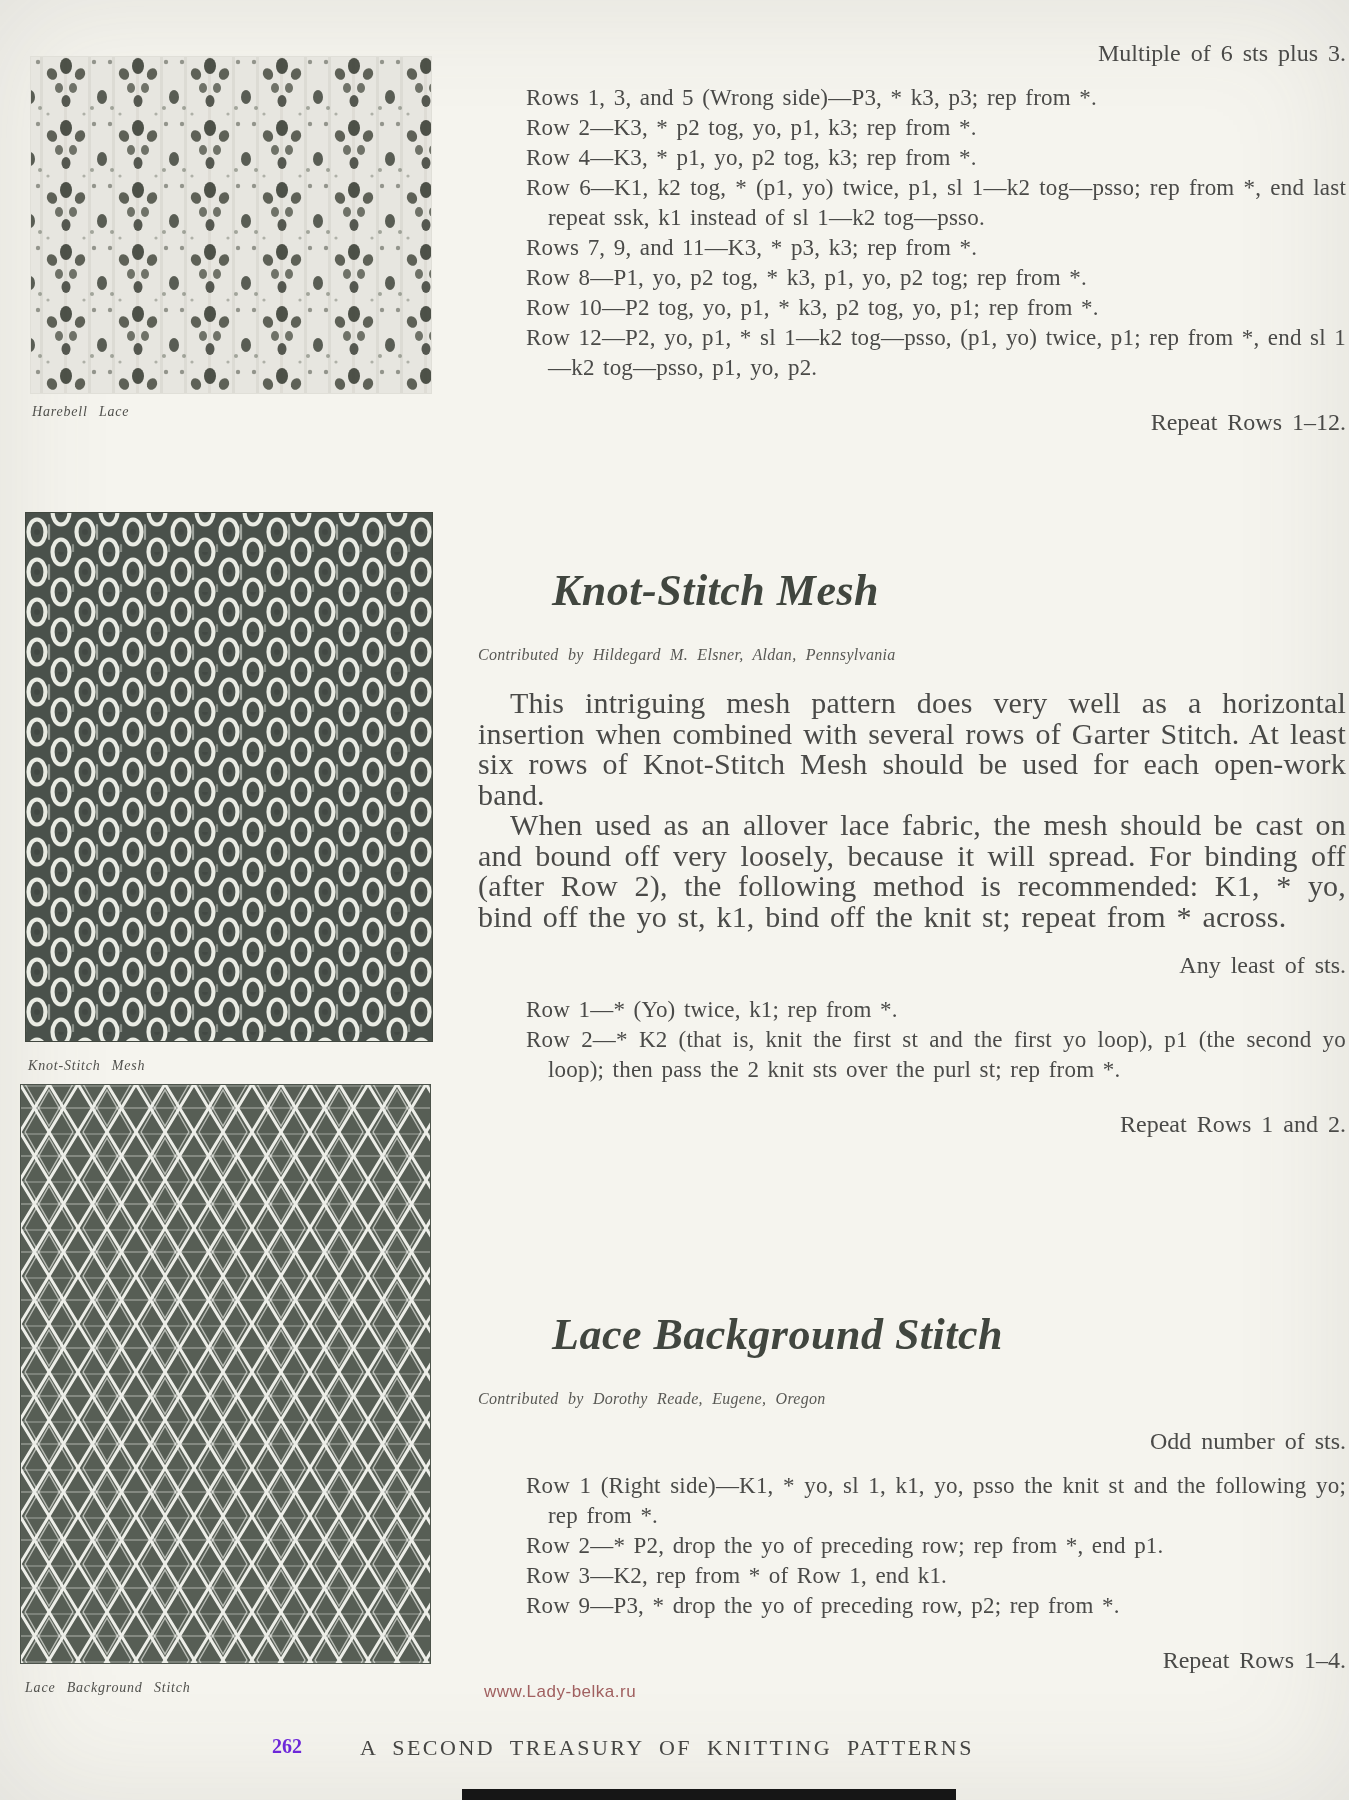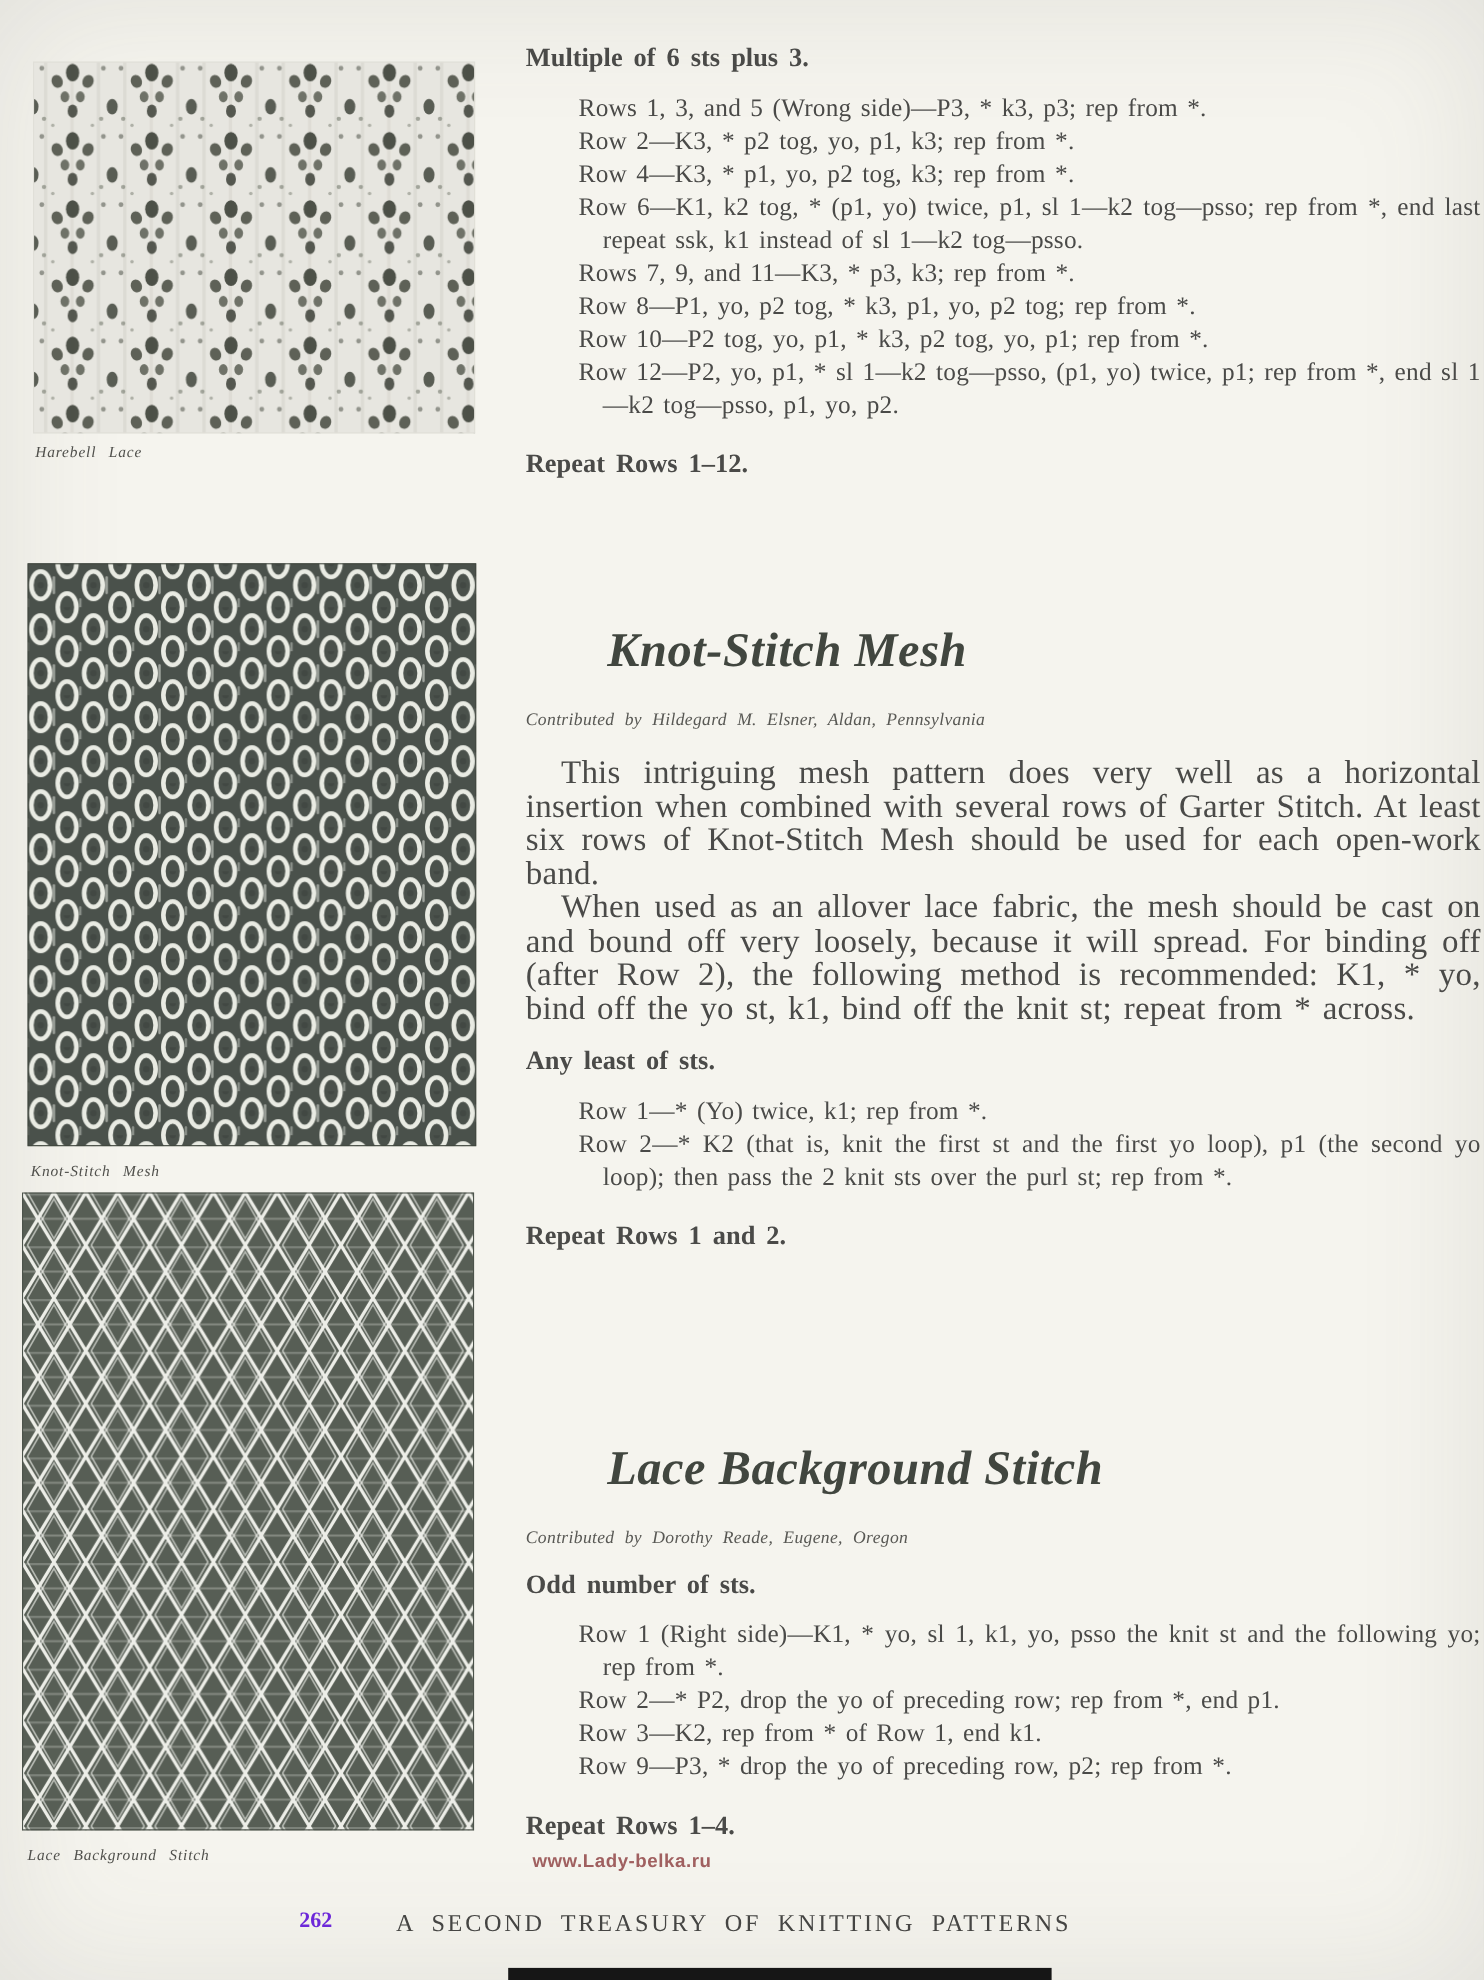--- a/index.html
+++ b/index.html
@@ -22,25 +22,24 @@
     font-size:14px;
     color:#50504c;
     letter-spacing:0.8px;
     word-spacing:7px;
   }
 
   
   .tblock { position:absolute; left:478px; width:868px; }
 
   .center-note {
-    text-align:left;
+    text-align:right;
     font-size:24px;
     color:#4a4a48;
     word-spacing:4px;
-    font-weight:bold;
   }
   .repeat-note { margin-top:26px; }
 
   .rows { margin-top:16px; padding-left:48px; }
   .rows p {
     margin:0;
     font-size:23px;
     line-height:30px;
     text-align:justify;
     padding-left:22px;
@@ -78,21 +77,20 @@
   .body-par + .body-par { margin-top:0; }
   .note-gap { margin-top:20px; }
 
   
   .watermark {
     position:absolute; left:484px; top:1682px;
     font-family:"Liberation Sans", sans-serif;
     font-size:17px;
     color:#a06060;
     letter-spacing:0.5px;
-    font-weight:bold;
   }
   .page-number {
     position:absolute; left:272px; top:1735px;
     font-size:20px; font-weight:bold; color:#6d28d9;
   }
   .book-title {
     position:absolute; left:360px; top:1735px;
     font-size:22px; font-weight:normal; color:#454543;
     letter-spacing:2.5px; word-spacing:7px;
   }

